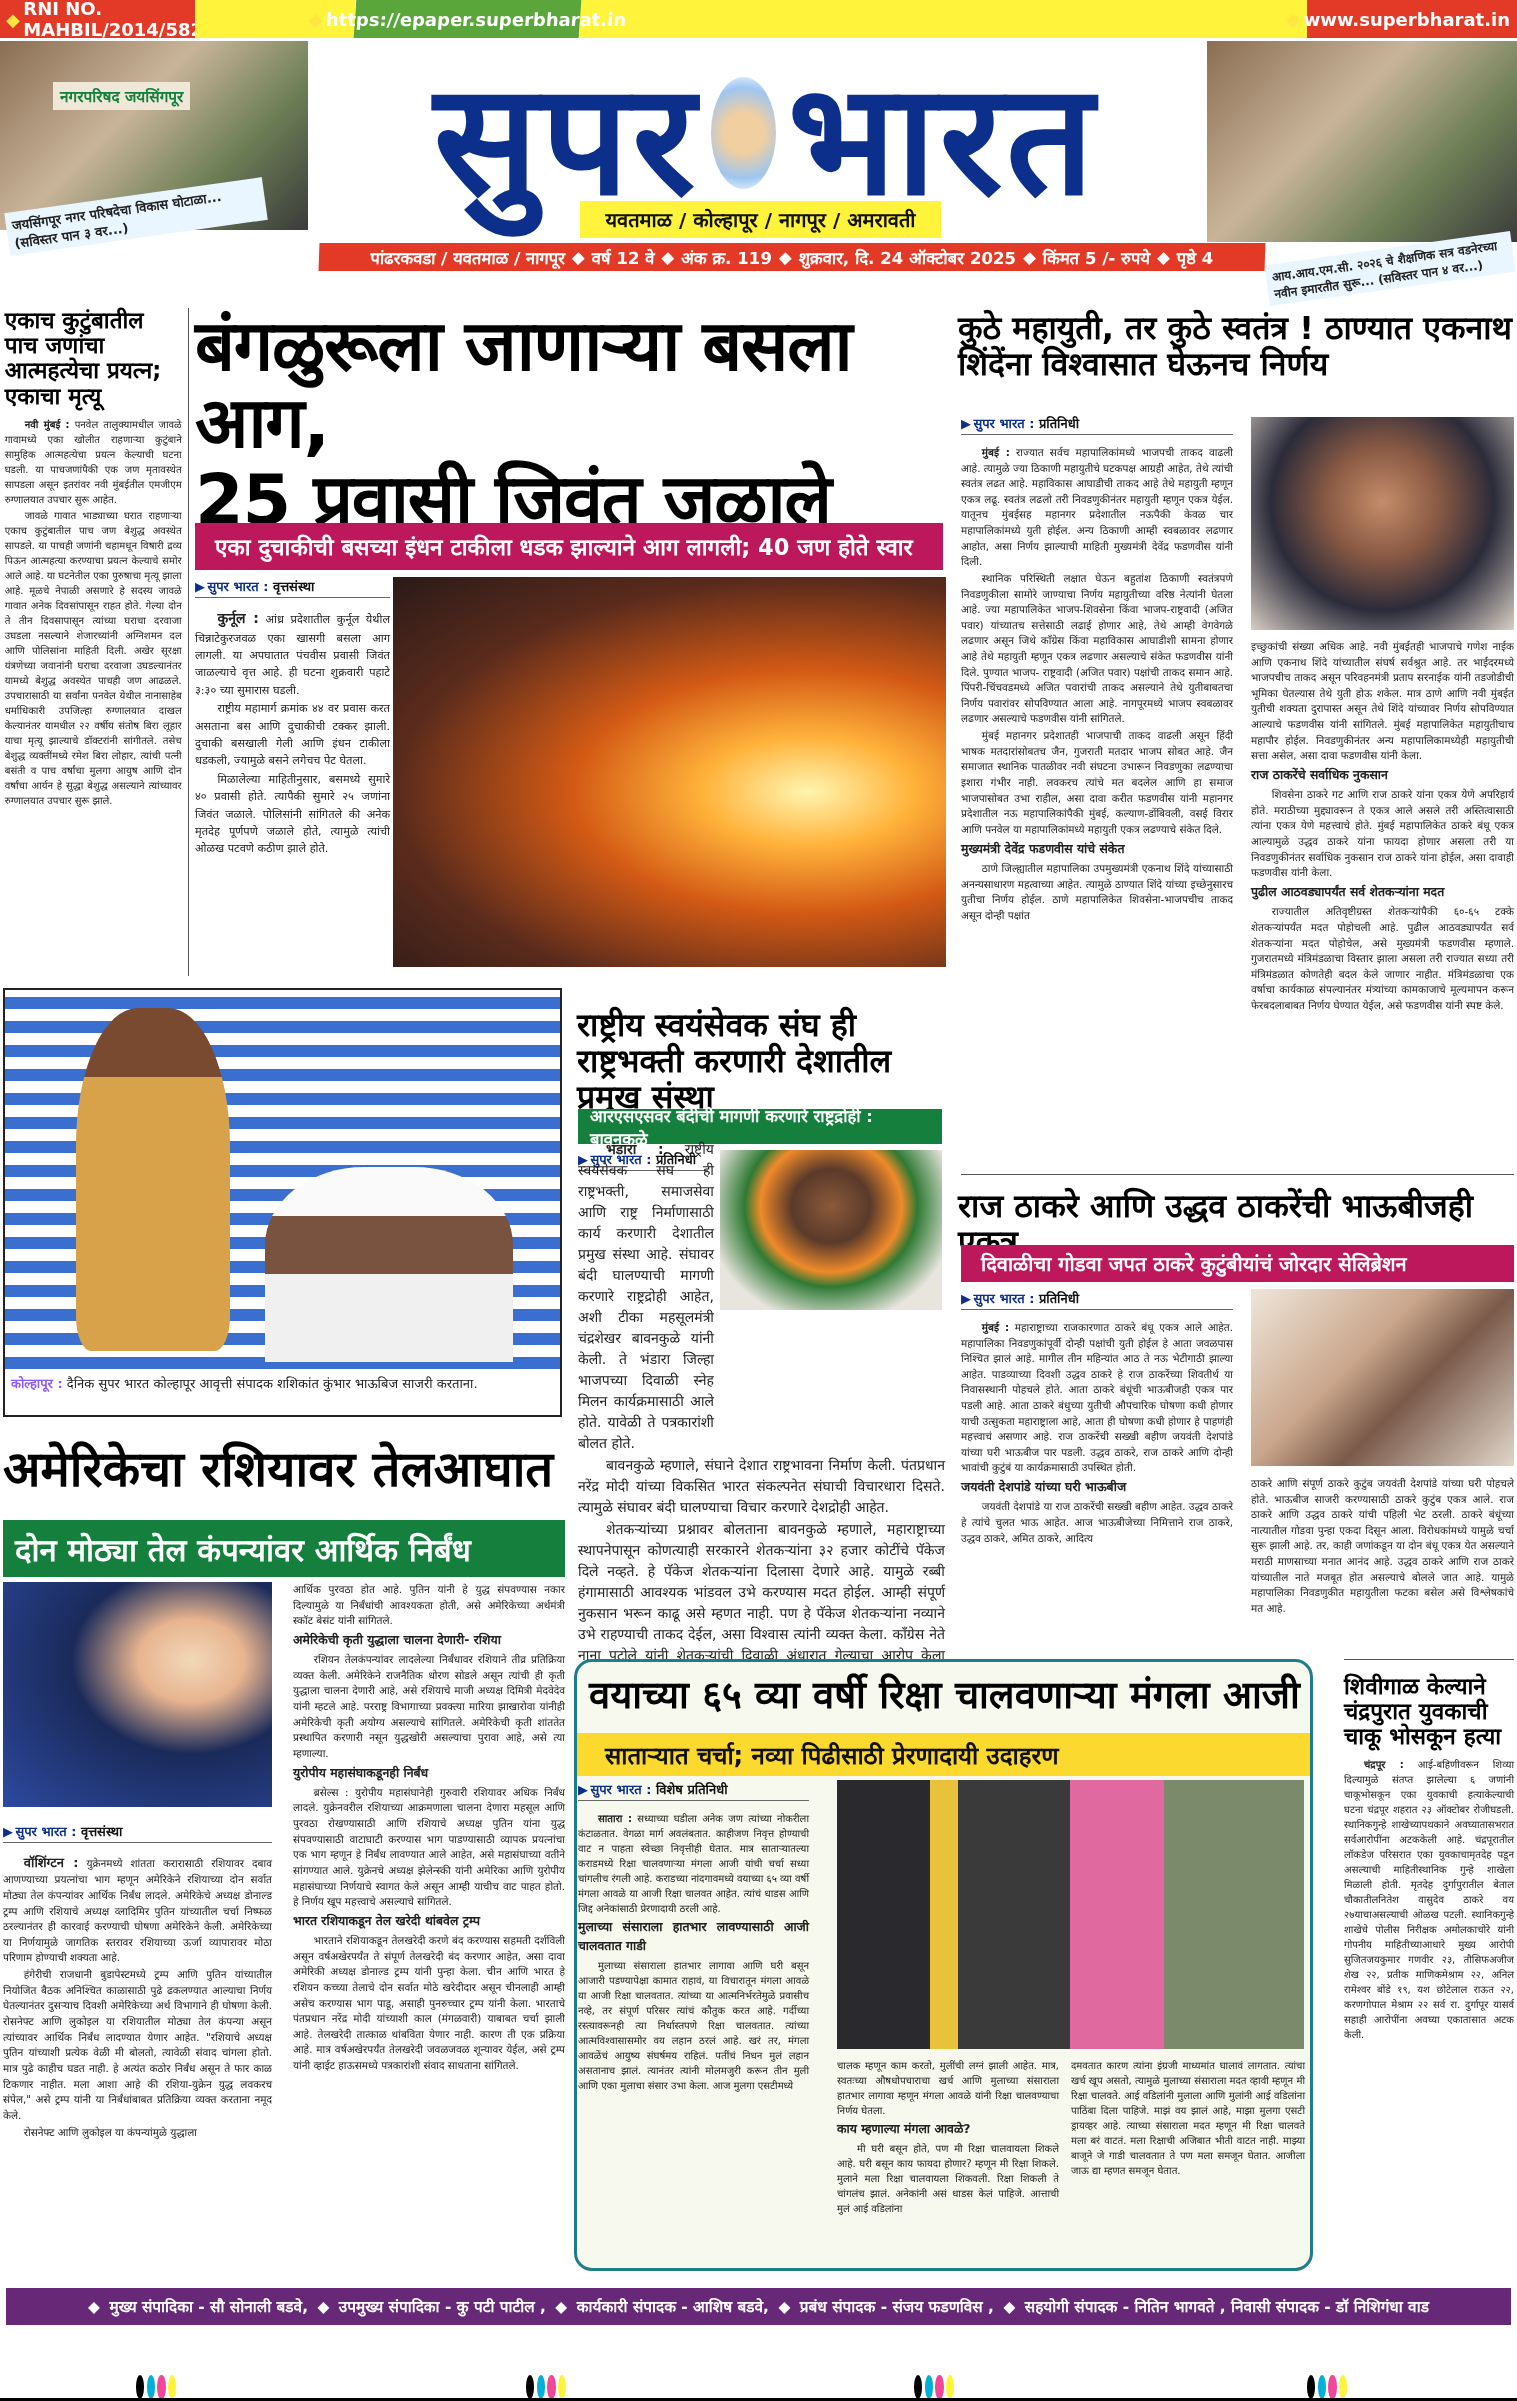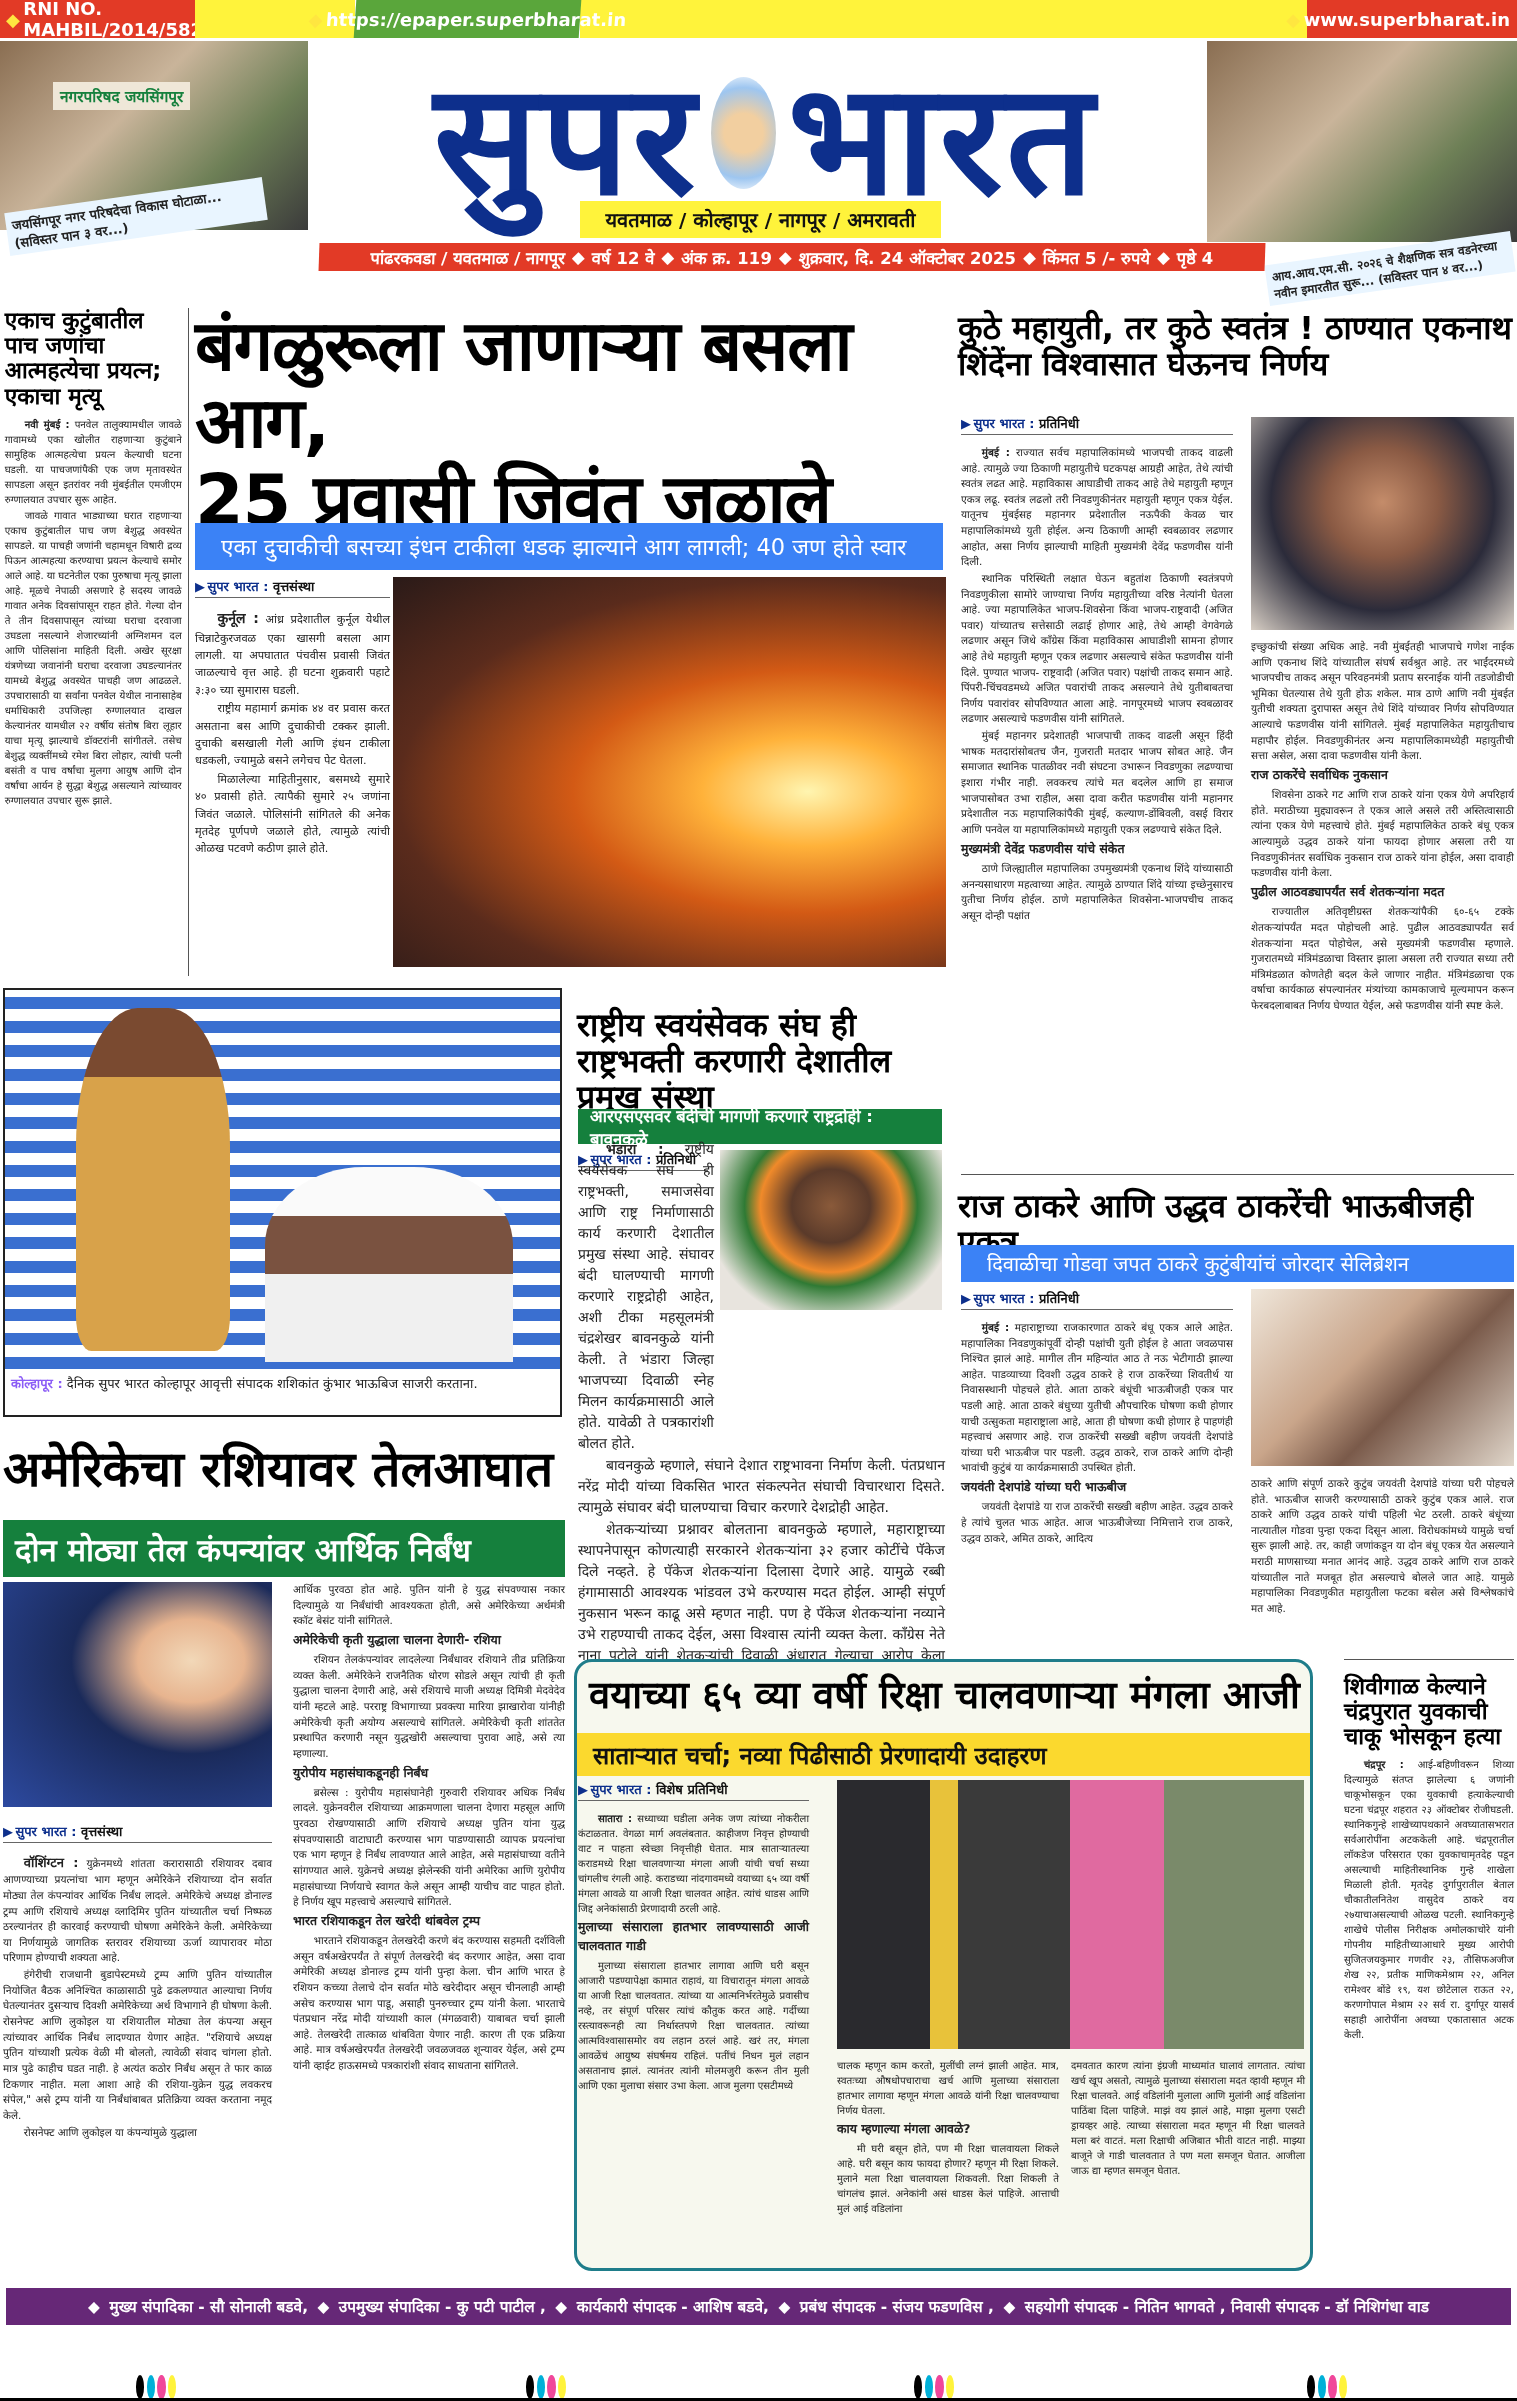--- a/index.html
+++ b/index.html
@@ -10,23 +10,23 @@
 .tb-yellow{background:#fff33b}
 .tb-green{background:#5aa63b;color:#fff;display:flex;align-items:center;justify-content:center;font-size:18px;font-weight:bold}
 .diamond{color:#ffe640;margin-right:3.5px}
 .masthead-title{left:319px;top:50px;width:893px;height:166px;display:flex;align-items:center;justify-content:center;color:#0d2f8c;font-size:154px;font-weight:bold;letter-spacing:3.5px;font-family:"DejaVu Sans",sans-serif}
 .logo-circle{display:inline-block;width:65px;height:112px;border-radius:50%;background:radial-gradient(circle,#f2cfa0 30%,#9ec6f0 70%,#fff 100%);margin:0 12px;vertical-align:middle}
 .editions{left:580px;top:201px;width:361px;height:37px;background:#fff33b;color:#111;font-size:20px;font-weight:bold;display:flex;align-items:center;justify-content:center}
 .photo{background:linear-gradient(135deg,#8a6e52,#c9b49a 40%,#6d7f56 70%,#3b3b3b)}
 .side-caption{background:#e9f5ff;font-size:13px;font-weight:bold;color:#222;padding:3.5px 6px;transform:rotate(-8deg)}
 .infobar{left:319px;top:243px;width:946px;height:28px;background:#e23a26;color:#fff;font-size:16.6px;font-weight:bold;display:flex;align-items:center;justify-content:center;gap:7px;transform:skewX(-2deg)}
 .headline{font-weight:bold;color:#000;line-height:1.12}
-.redband{background:#3b82f6;color:#fff;font-weight:normal;display:flex;align-items:center;padding:0 26px}
+.redband{background:#be185d;color:#fff;font-weight:bold;display:flex;align-items:center;padding:0 20px}
 .blueband{background:#15803d;color:#fff;font-weight:bold;display:flex;align-items:center;padding:0 12px}
-.yellowband{background:#fbd92e;color:#111;font-weight:bold;display:flex;align-items:center;padding:0 16px}
+.yellowband{background:#fbd92e;color:#111;font-weight:bold;display:flex;align-items:center;padding:0 28px}
 .byline{font-size:13px;font-weight:bold;color:#0d2f8c;border-bottom:1.2px solid #666;padding-bottom:2.4px}
 .byline .tri{color:#0d2f8c;margin-right:2.4px}
 .byline .bytype{color:#111}
 .body{font-size:11.2px;line-height:1.55;text-align:justify;color:#222;font-family:"DejaVu Sans",sans-serif}
 .body p{text-indent:2em;margin-bottom:1.2px}
 .body .dateline{font-weight:bold}
 .sub{font-weight:bold;font-size:12.4px;margin:2.4px 0}
 .fire{background:radial-gradient(ellipse at 75% 55%,#fff5b0 0%,#ffb23a 18%,#d35a15 40%,#5a2b1c 70%,#2a1a18 100%)}
 .portrait{background:radial-gradient(ellipse at 50% 40%,#c48c6a 0%,#8a5a44 30%,#2b2b3a 60%,#d8cfc5 100%)}
 .gingham{background:repeating-linear-gradient(0deg,#3a6fd0 0 12px,#fff 12px 24px),#fff;background-blend-mode:multiply}

